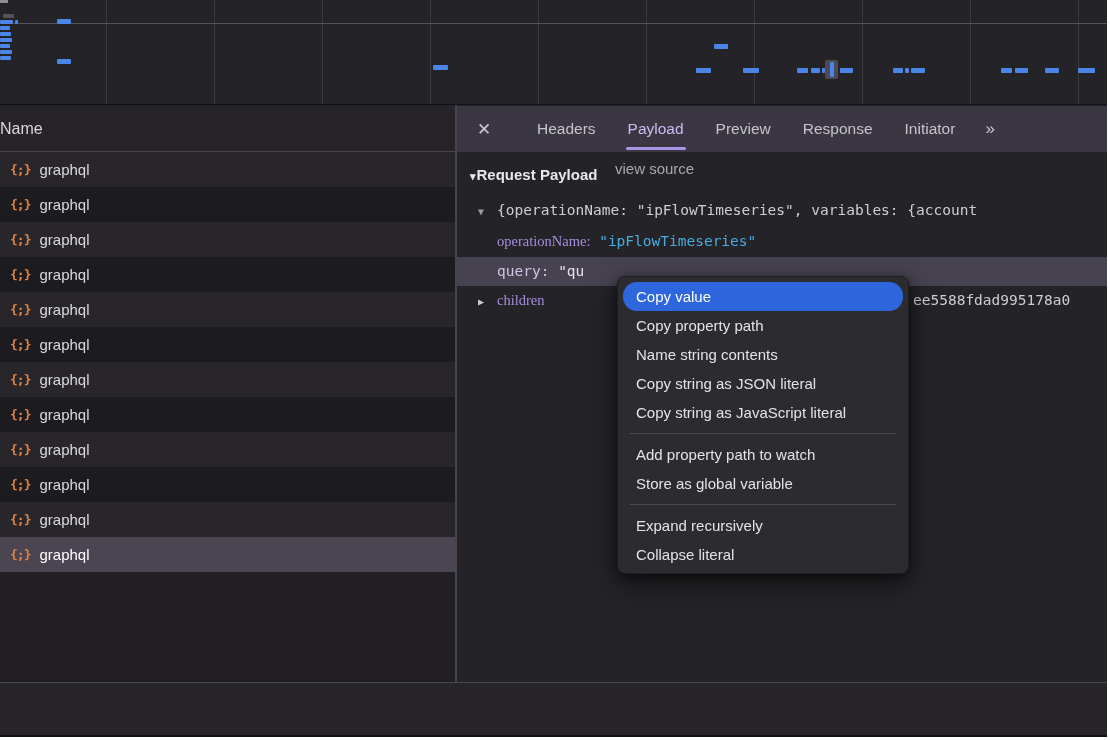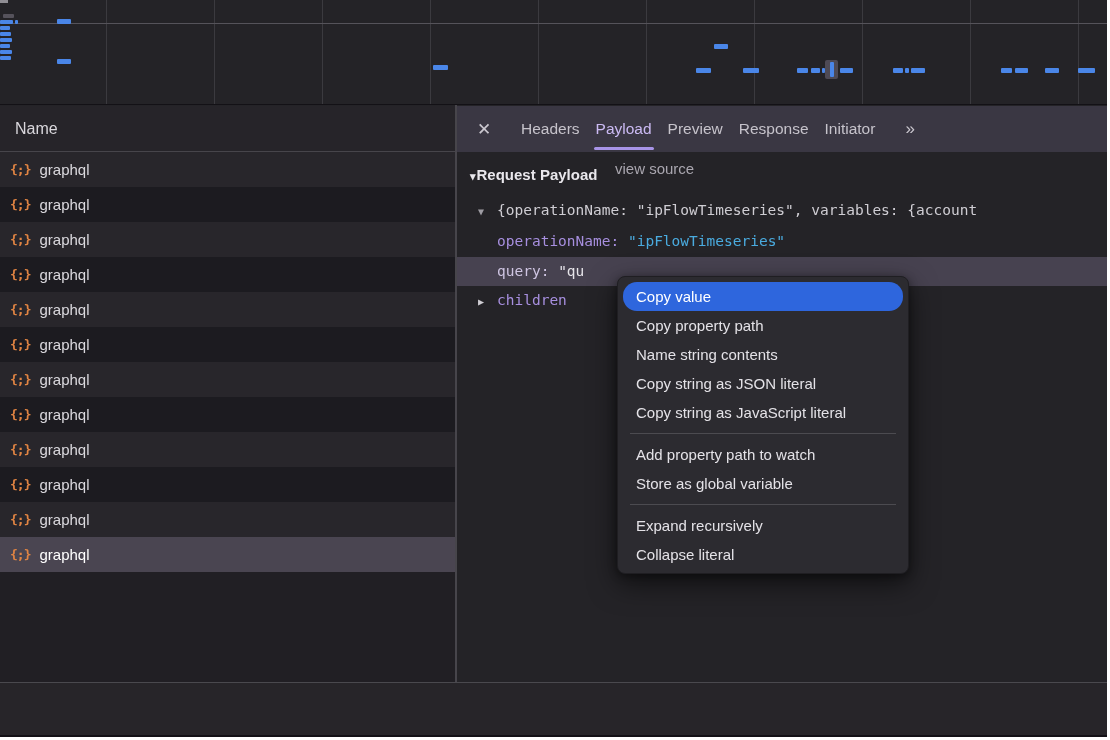--- a/index.html
+++ b/index.html
@@ -16,50 +16,50 @@
   .gridline-h { position:absolute; left:0; top:23px; width:1107px; height:1px; background:#55535a; }
   .ov-bar { position:absolute; border-radius:1px; }
   .ov-bar.blue { background:#4a86e8; }
   .ov-bar.gray { background:#55525b; }
   .ov-bar.marker-box { background:#4e4a55; border-radius:2px; }
   .ov-bar.marker-bar { background:#4a86e8; }
   .corner-sliver { position:absolute; left:0; top:0; width:8px; height:3px; background:#8f8d93; }
 
   
   .left-panel { position:absolute; left:0; top:106px; width:455px; height:576px; background:#211f24; }
-  .name-header { height:46px; line-height:46px; padding-left:15px; background:#262429; border-bottom:1px solid #47454b; color:#d9d7dc; font-size:16px; }
+  .name-header { height:46px; line-height:46px; padding-left:0; background:#262429; border-bottom:1px solid #47454b; color:#d9d7dc; font-size:16px; }
   .net-row { height:35px; display:flex; align-items:center; padding-left:10px; font-size:15px; color:#dbd9de; cursor:default; }
   .net-row.odd  { background:#28262b; }
   .net-row.even { background:#1c1b20; }
   .net-row.selected { background:#4a4551; color:#ffffff; }
   .row-icon { color:#e08443; font-family:"DejaVu Sans Mono", monospace; font-size:13px; font-weight:bold; letter-spacing:-1px; margin-right:9px; }
 
   .v-divider { position:absolute; left:455px; top:105px; width:2px; height:632px; background:#47454b; }
   .bottom-divider { position:absolute; left:0; top:682px; width:1107px; height:1px; background:#4a494e; }
   .bottom-area { position:absolute; left:0; top:683px; width:1107px; height:52px; background:#272529; }
   .bottom-edge { position:absolute; left:0; top:735px; width:1107px; height:2px; background:#131116; }
 
   
   .right-panel { position:absolute; left:457px; top:106px; width:650px; height:576px; background:#242327; }
   .tabbar { height:46px; background:#3a3743; display:flex; align-items:center; padding-left:20px; }
   .close-btn { color:#cac7cf; font-size:17px; width:28px; cursor:default; }
-  .tab { position:relative; height:46px; line-height:46px; margin-left:16px; color:#c6c3cb; font-size:15.5px; cursor:default; }
+  .tab { position:relative; height:46px; line-height:46px; margin-left:32px; color:#c6c3cb; font-size:15.5px; cursor:default; }
   .tab.active { color:#cbbaf3; }
   .tab.active::after { content:""; position:absolute; left:-2px; right:-2px; bottom:2px; height:3px; background:#a894e8; border-radius:2px; }
   .overflow-btn { margin-left:30px; color:#cac7cf; font-size:17px; letter-spacing:-2px; cursor:default; }
 
   .payload { position:relative; width:650px; height:530px; font-family:"DejaVu Sans Mono", monospace; }
   .pl-header { position:absolute; left:13px; top:14px; font-family:"Liberation Sans", sans-serif; font-size:15px; color:#e9e7ec; font-weight:bold; }
   .pl-header .tri { font-size:11px; margin-right:1px; }
   .view-source { position:absolute; left:158px; top:8px; font-family:"Liberation Sans", sans-serif; font-size:15px; color:#a9a6af; font-weight:normal; cursor:default; }
   .tree-row { position:absolute; left:0; width:650px; height:29px; line-height:29px; font-size:14.5px; white-space:nowrap; overflow:hidden; }
   .tree-row .twisty { color:#9e9ca3; font-size:10px; position:absolute; left:21px; top:1px; }
   .tree-row .twisty.light { color:#d0ced4; }
   .tree-row .content { position:absolute; left:40px; }
-  .k { color:#a78fdf; }
+  .k { color:#a78fdf;font-family:Liberation Serif, serif; }
   .s { color:#4aabdf; }
   .g { color:#cfcdd3; }
   .w { color:#e6e4e9; }
   .k-dim { color:#cfc5e2; }
   .tree-row.row-selected { background:#474250; }
   .suffix { position:absolute; top:0; }
 
   
   .context-menu {
     position:absolute; left:617px; top:276px; width:292px; background:#2c2b30;
@@ -208,20 +208,21 @@
           <span class="content"><span class="k">operationName:</span>&nbsp;<span class="s">"ipFlowTimeseries"</span></span>
         </div>
 
         <div class="tree-row row-selected" style="top:105px;">
           <span class="content"><span class="k-dim">query:</span>&nbsp;<span class="w">"qu</span></span>
         </div>
 
         <div class="tree-row" style="top:134px;">
           <span class="twisty light">▶</span>
           <span class="content"><span class="k">children</span></span>
+          <span class="suffix g" style="left:456px;">ee5588fdad995178a0</span>
         </div>
       </div>
     </div>
 
     <div class="bottom-divider"></div>
     <div class="bottom-area"></div>
     <div class="bottom-edge"></div>
 
     <div class="context-menu" id="context-menu">
         <div class="menu-item highlighted">Copy value</div>

